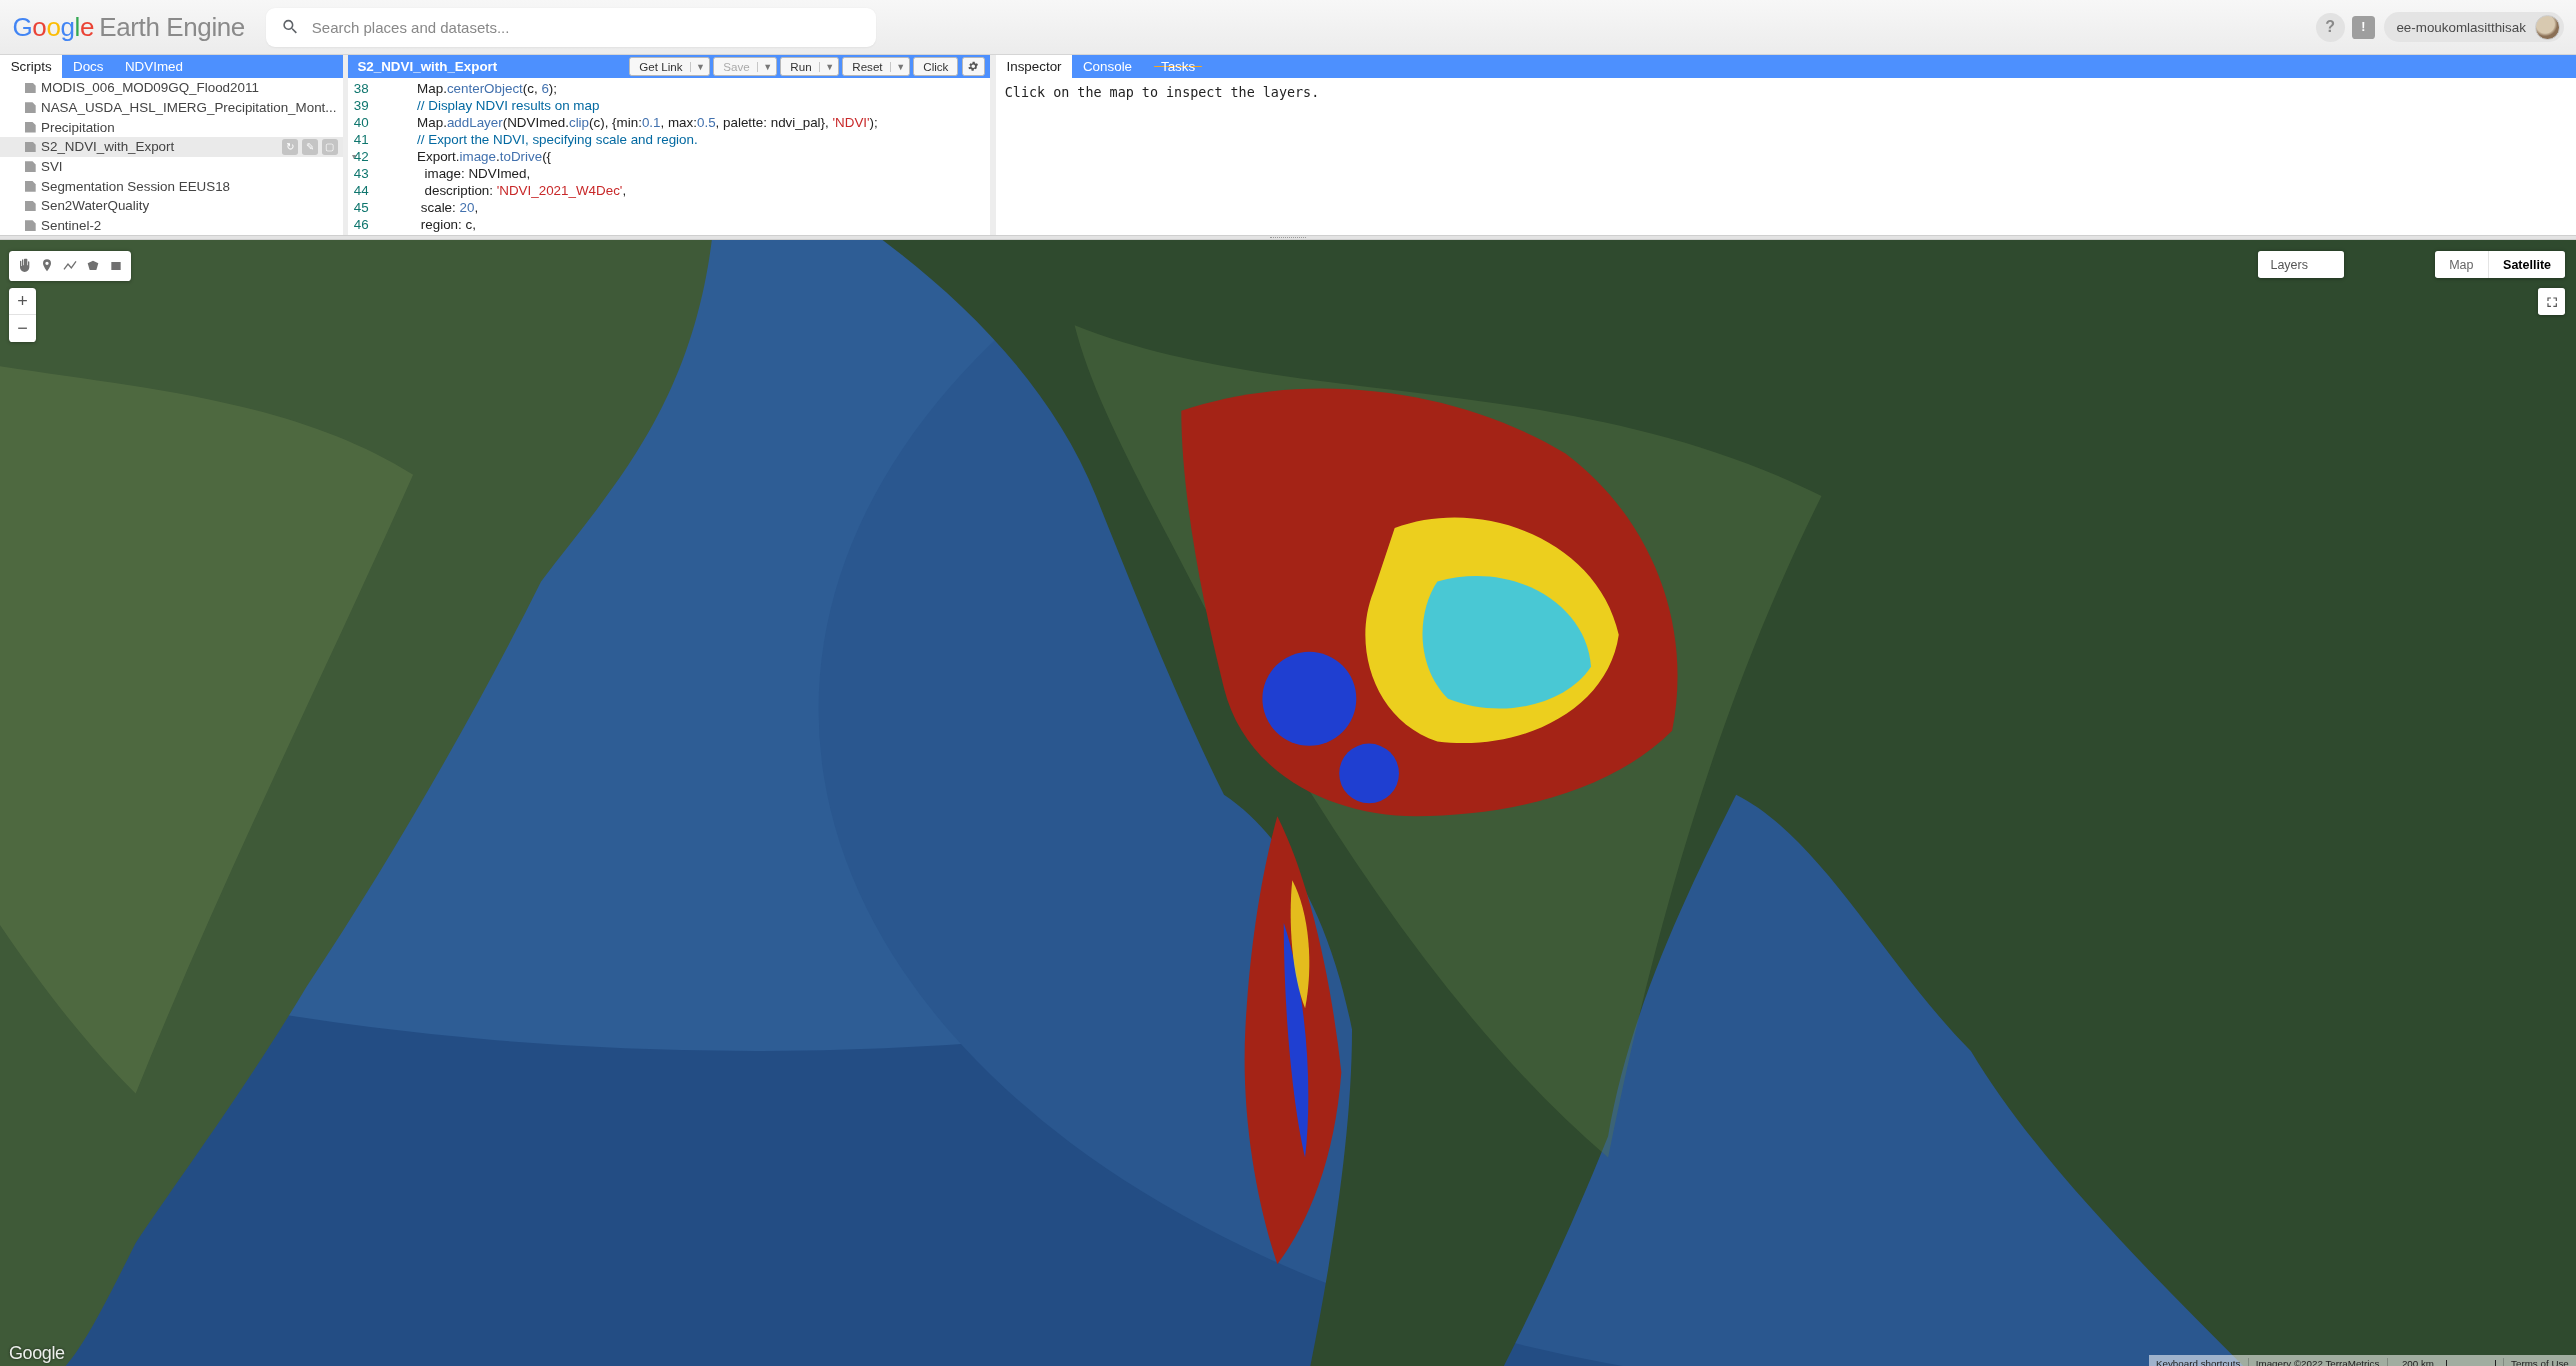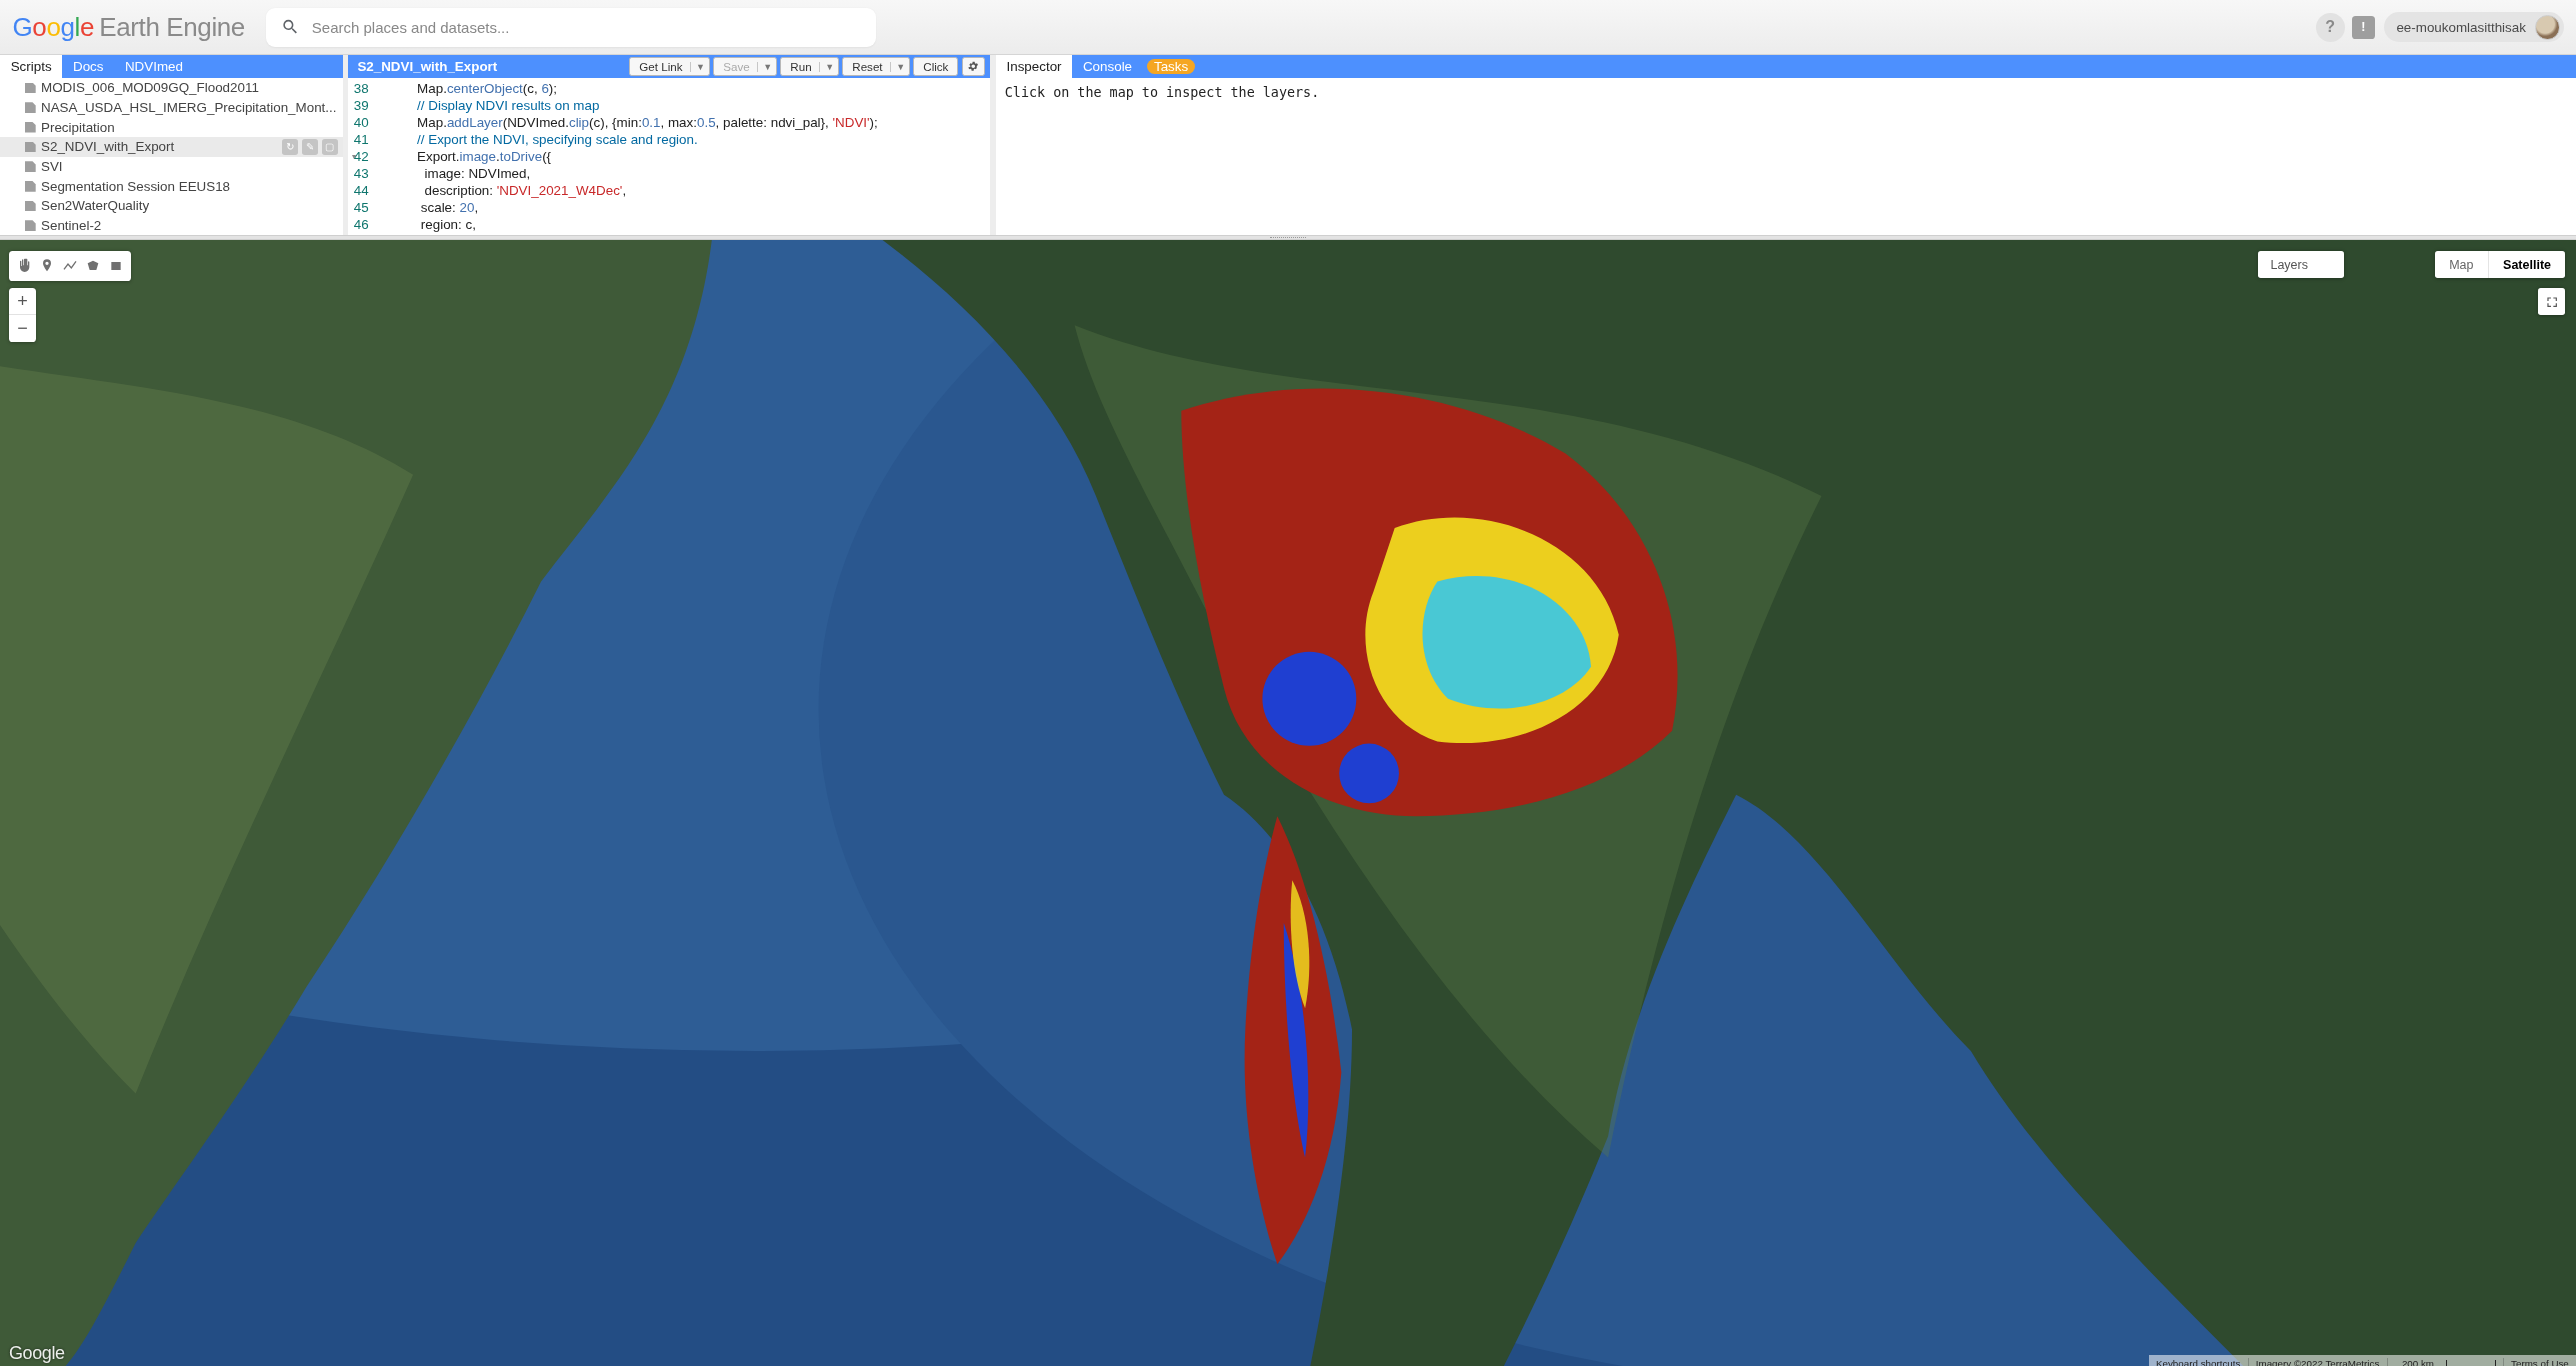--- a/index.html
+++ b/index.html
@@ -67,21 +67,21 @@
   .panel-tabs {
     height: 23px; background:#4d90fe;
     display:flex; align-items:stretch;
     font-size:13.4px; color:#fff;
   }
   .panel-tabs .tab {
     padding: 0 10.7px; display:flex; align-items:center; font-weight:400;
     cursor:pointer; 
   }
   .panel-tabs .tab.active { background:#fff; color:#222; }
-  .panel-tabs .tab.orange { background:#f5a623; color:#fff; border-radius:9px; margin:4px; padding:0 7.2px;}
+  .panel-tabs .tab.orange { background:#f5a623; color:#fff; border-radius:9px; margin:11px; padding:0 7.2px;}
 
   
   .scripts-body { flex:1; overflow:auto; font-size:13.4px; color:#444; }
   .script-item {
     height: 19.7px; display:flex; align-items:center; padding-left:41px;
     white-space:nowrap; overflow:hidden; text-overflow:ellipsis;
     position:relative;
   }
   .script-item::before {
     content:""; position:absolute; left:25px; top:4.5px;

